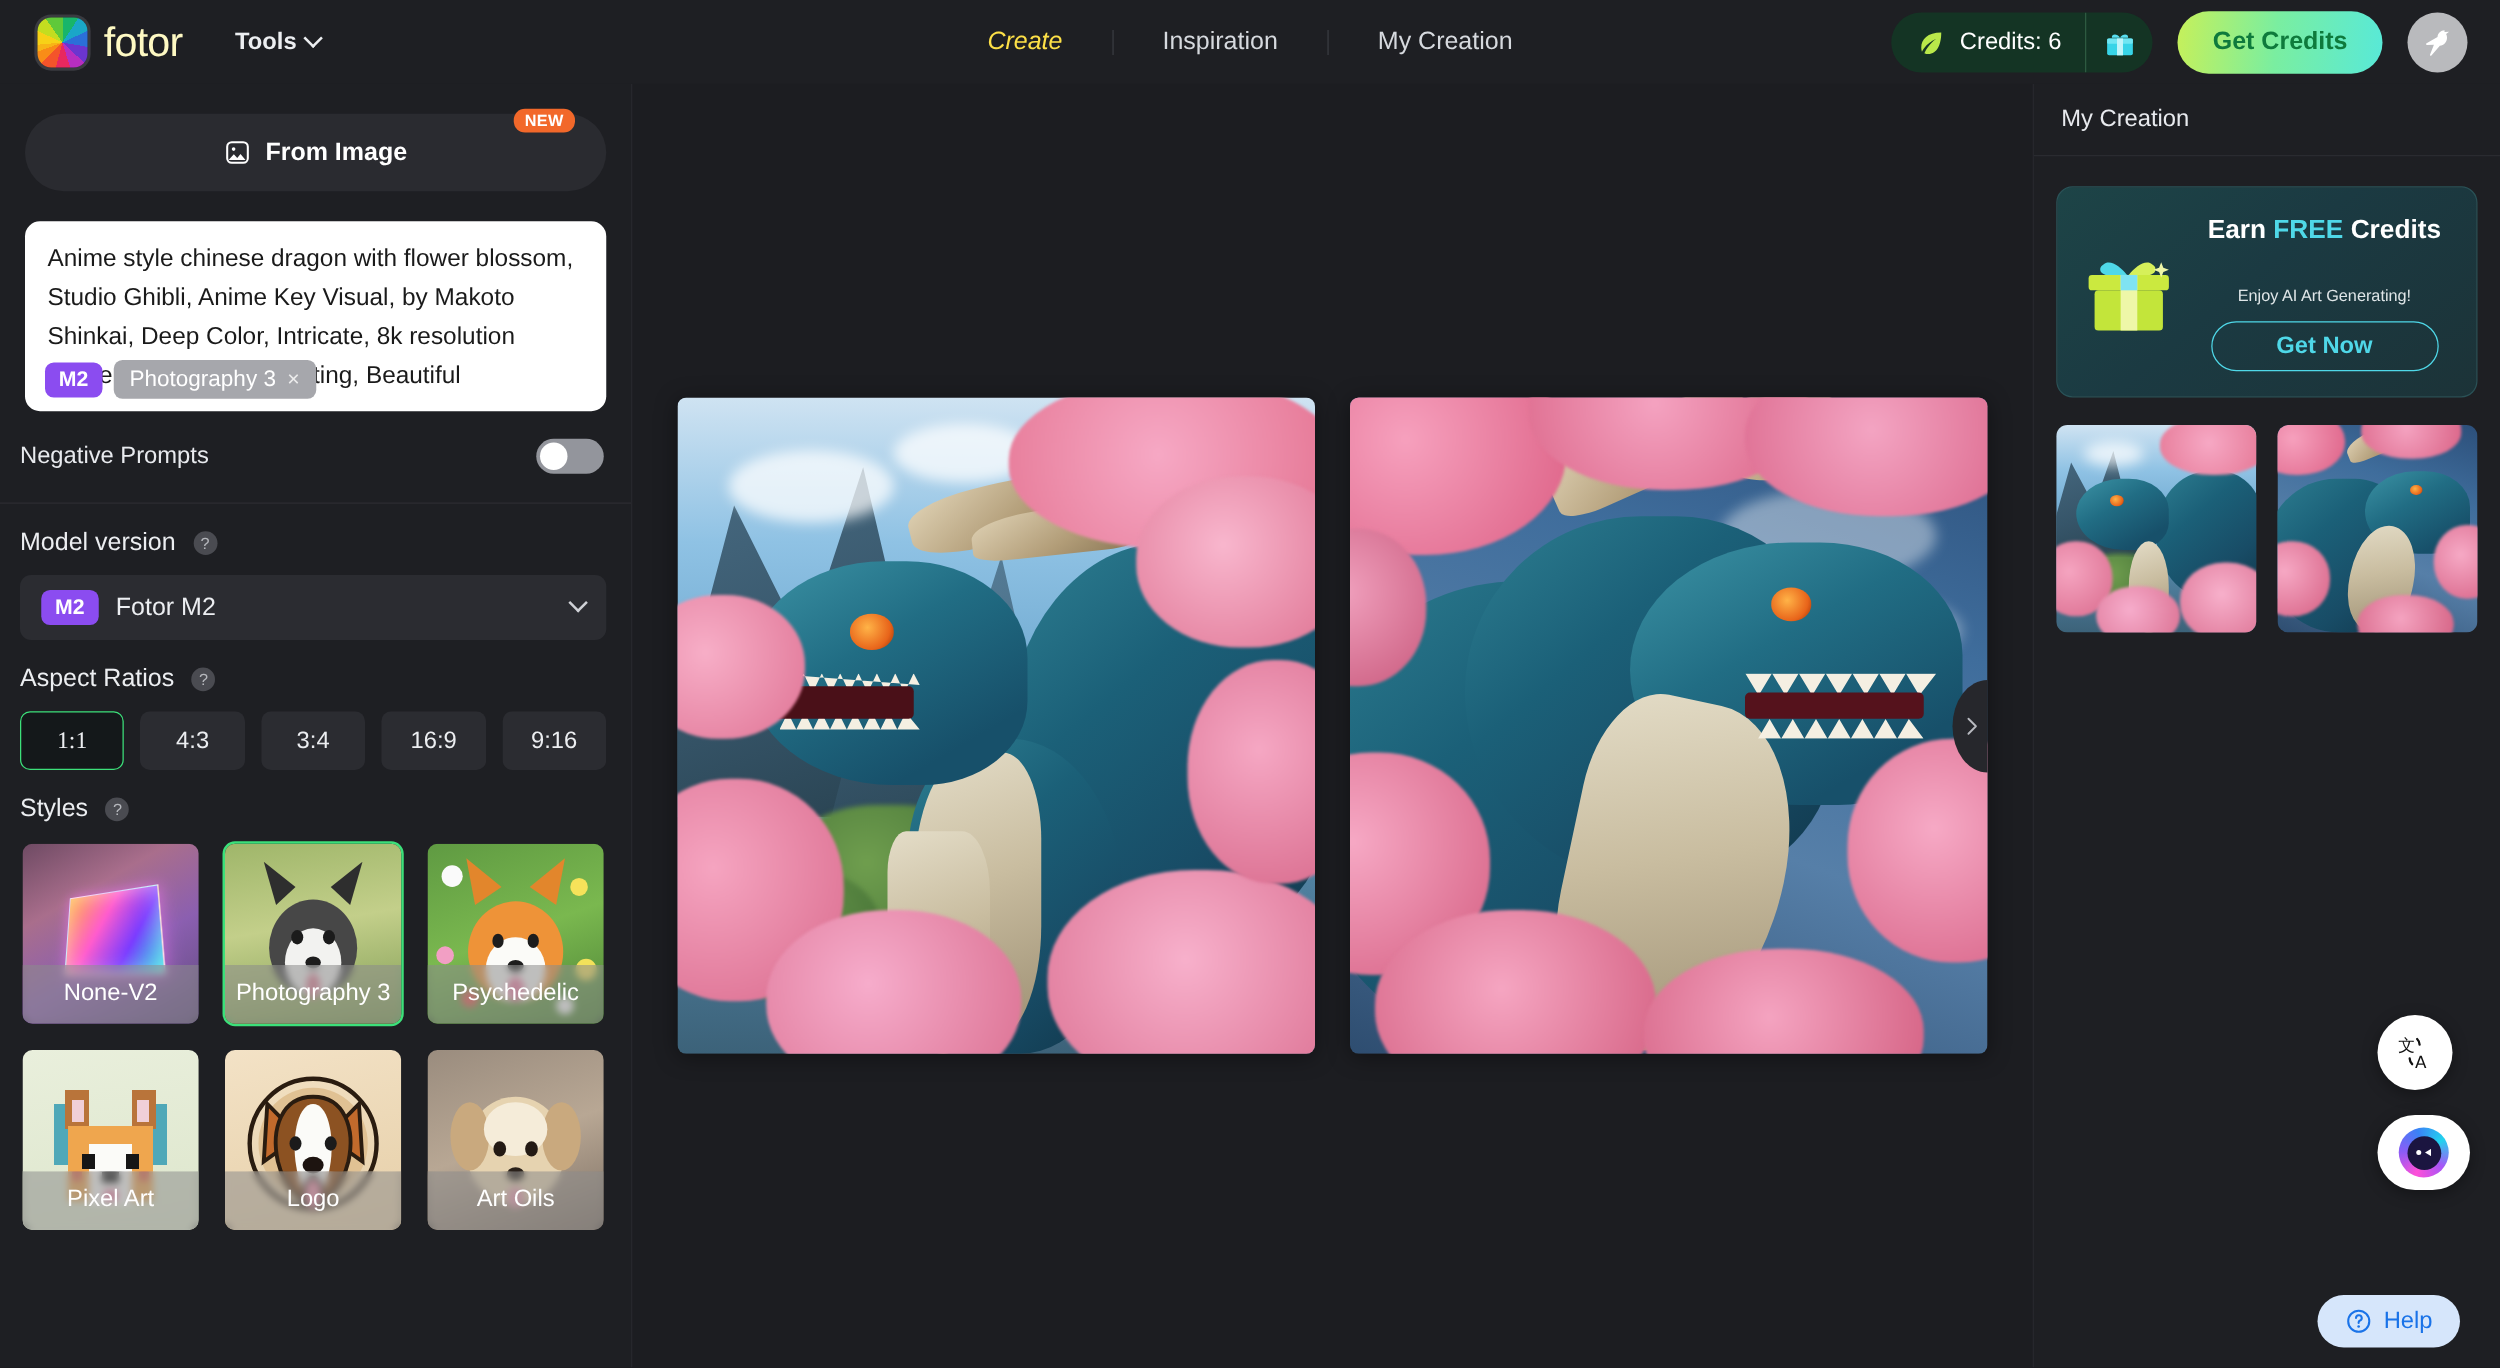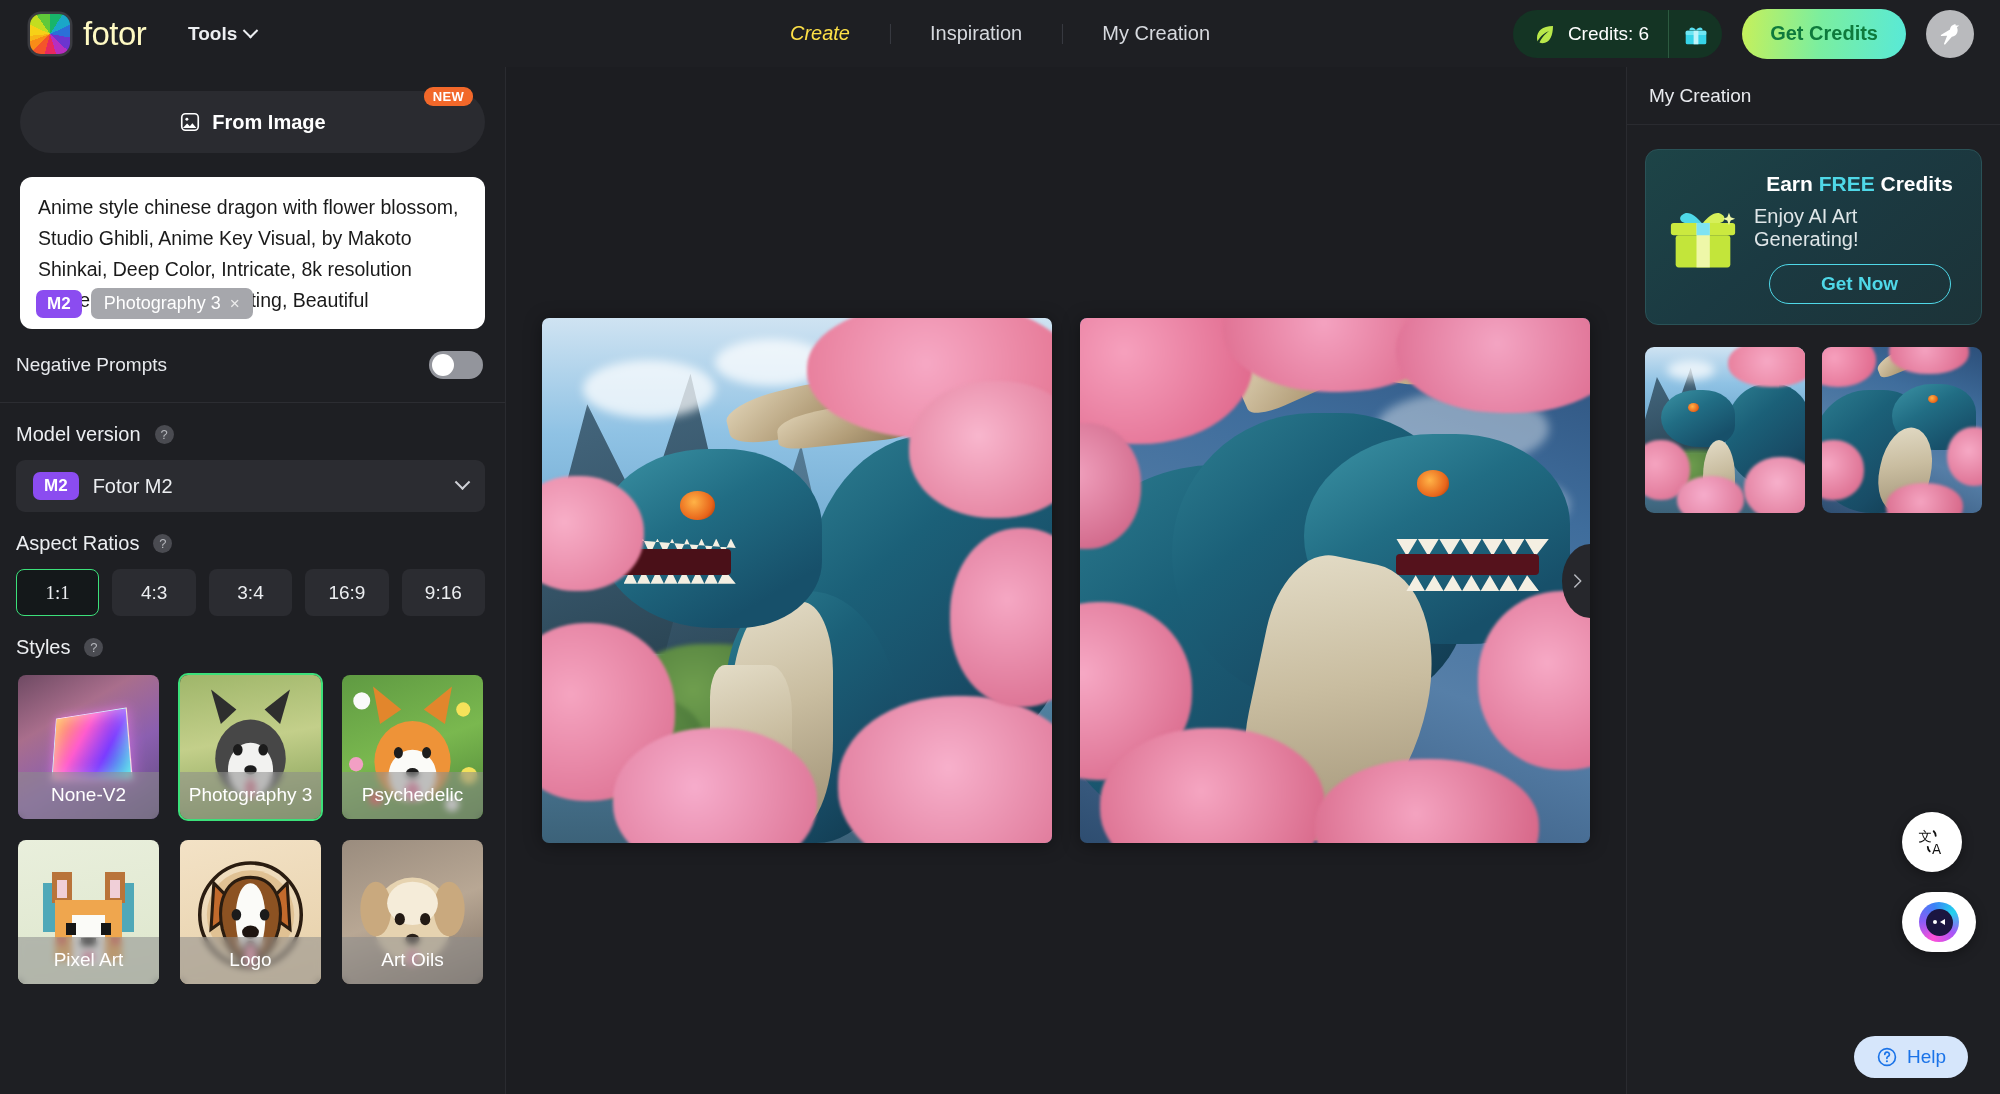--- a/index.html
+++ b/index.html
@@ -79,21 +79,21 @@
     margin: 24px 20px 0 20px; height: 62px; background: #2a2b30; border-radius: 31px;
     display: flex; align-items: center; padding: 5px; position: relative;
   }
   .mode-tab {
     flex: 1; height: 52px; border-radius: 26px; display: flex; align-items: center;
     justify-content: center; gap: 11px; cursor: pointer; font-size: 20px; font-weight: 700;
     color: #fff; position: relative;
   }
   .mode-tab.active { background: #5ff0b0; color: #14181c; }
   .new-badge {
-    position: absolute; top: -9px; right: 7px; background: #f2682a; color: #fff;
+    position: absolute; top: -9px; right: 20px; background: #f2682a; color: #fff;
     font-size: 13px; font-weight: 700; padding: 2px 9px; border-radius: 9px; letter-spacing:.3px;
   }
 
   .prompt-box {
     margin: 24px 20px 0 20px; background: #fff; border-radius: 12px;
     height: 152px; padding: 15px 18px 0 18px; position: relative; overflow: hidden;
     cursor: text;
   }
   .prompt-text {
     font-size: 19.5px; line-height: 31px; color: #1a1a1a; white-space: pre-wrap;
@@ -250,21 +250,21 @@
   .right-title { font-size: 19px; color: #e8eaee; }
   .promo {
     margin: 24px 18px 0 18px; border-radius: 13px; padding: 22px 16px 20px 16px;
     background: linear-gradient(140deg,#1d4447 0%, #1b3a42 45%, #1c3338 100%);
     display: flex; gap: 10px; align-items: center;
     border: 1px solid #2a5257; cursor: pointer;
   }
   .promo-right { flex:1; display: flex; flex-direction: column; align-items: center; gap: 9px; }
   .promo-t1 { font-size: 21px; font-weight: 700; color: #fff; }
   .promo-t1 .free { color: #4fd8e8; }
-  .promo-t2 { font-size: 20px; color: #dfe6e8; }
+  .promo-t2 { font-size: 13px; color: #dfe6e8; margin-top: 24px; }
   .get-now {
     margin-top: 4px; width: 182px; height: 40px; border-radius: 21px; border: 1.5px solid #4fd8e8;
     background: transparent; color: #4fd8e8; font-size: 19px; font-weight: 700;
     cursor: pointer; font-family: inherit;
   }
   .thumbs { display: flex; gap: 17px; padding: 22px 18px 0 18px; }
   .thumb { width: 166px; height: 166px; border-radius: 9px; overflow: hidden; position: relative; cursor: pointer; }
 
   
   .float-col { position: absolute; right: 24px; bottom: 142px; display: flex; flex-direction: column; gap: 20px; z-index: 40; }

